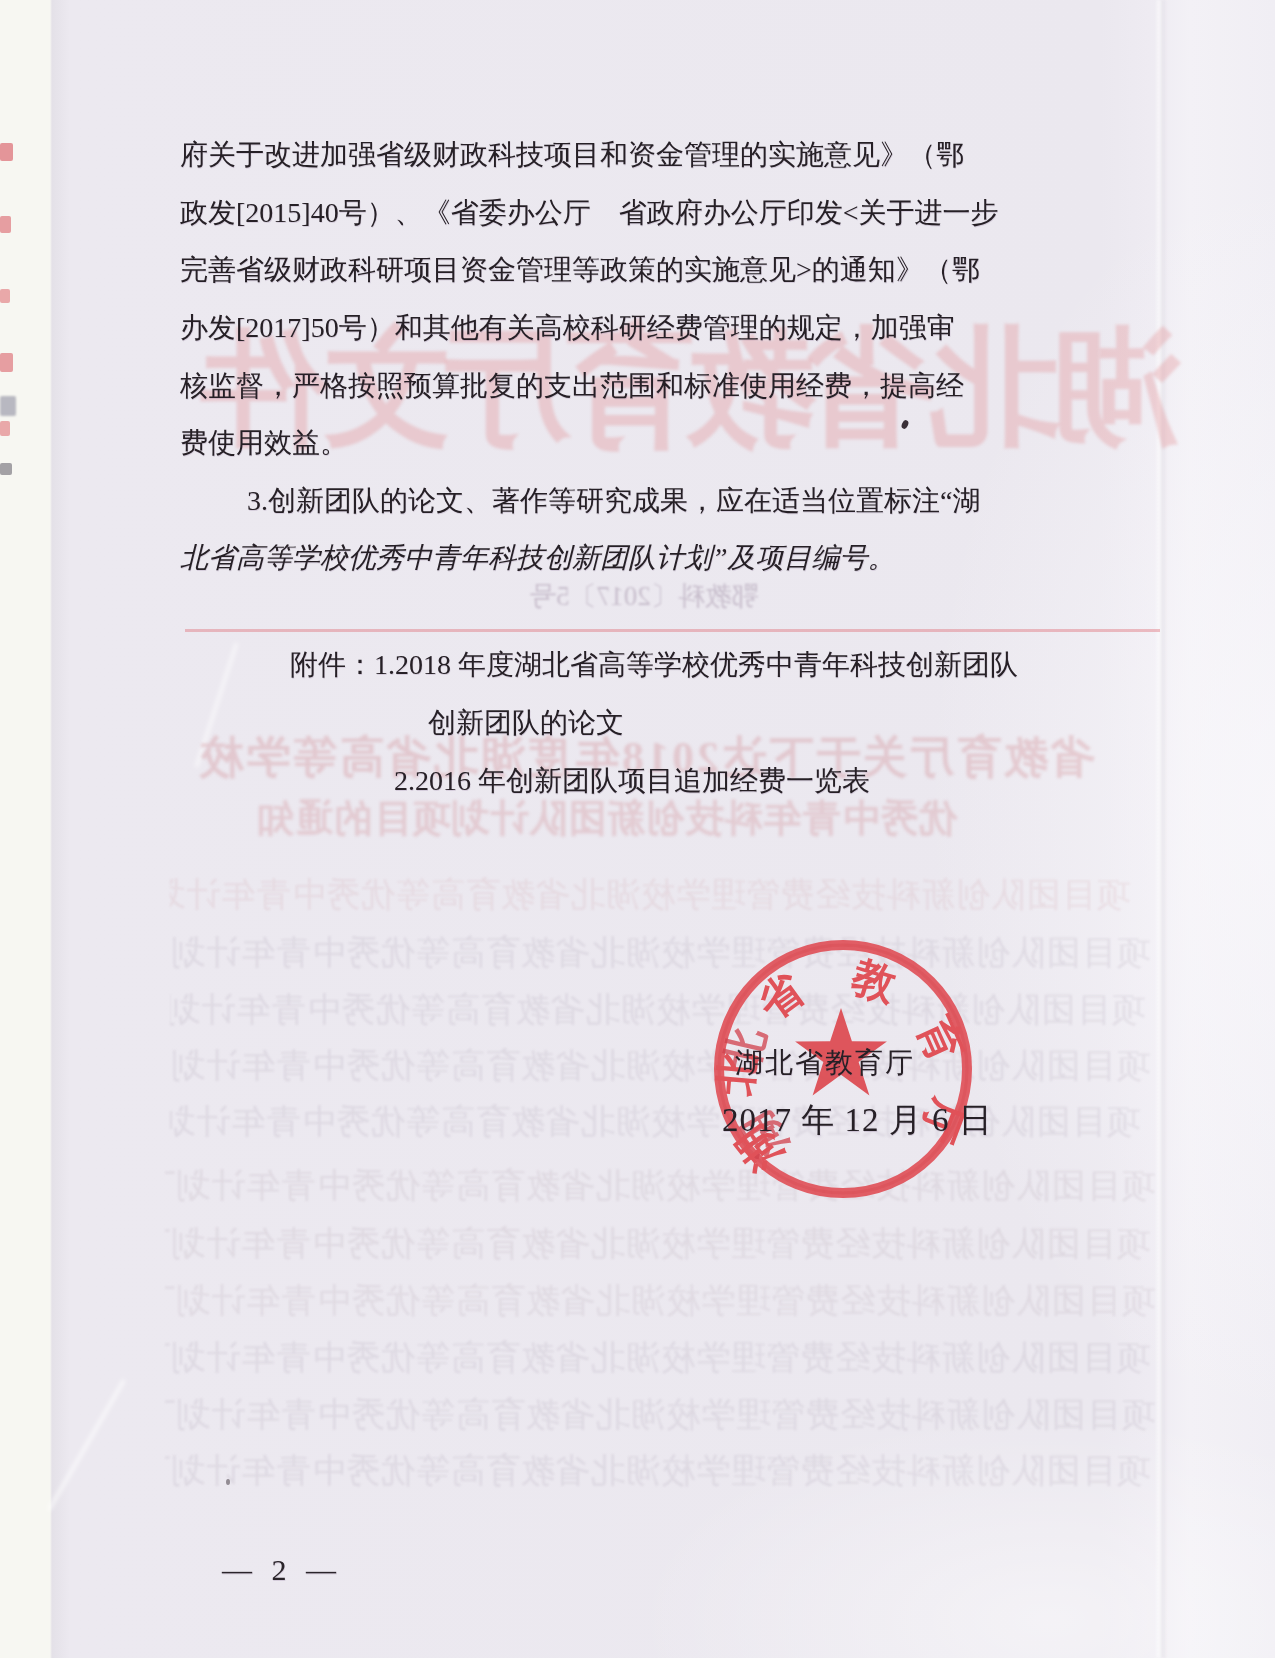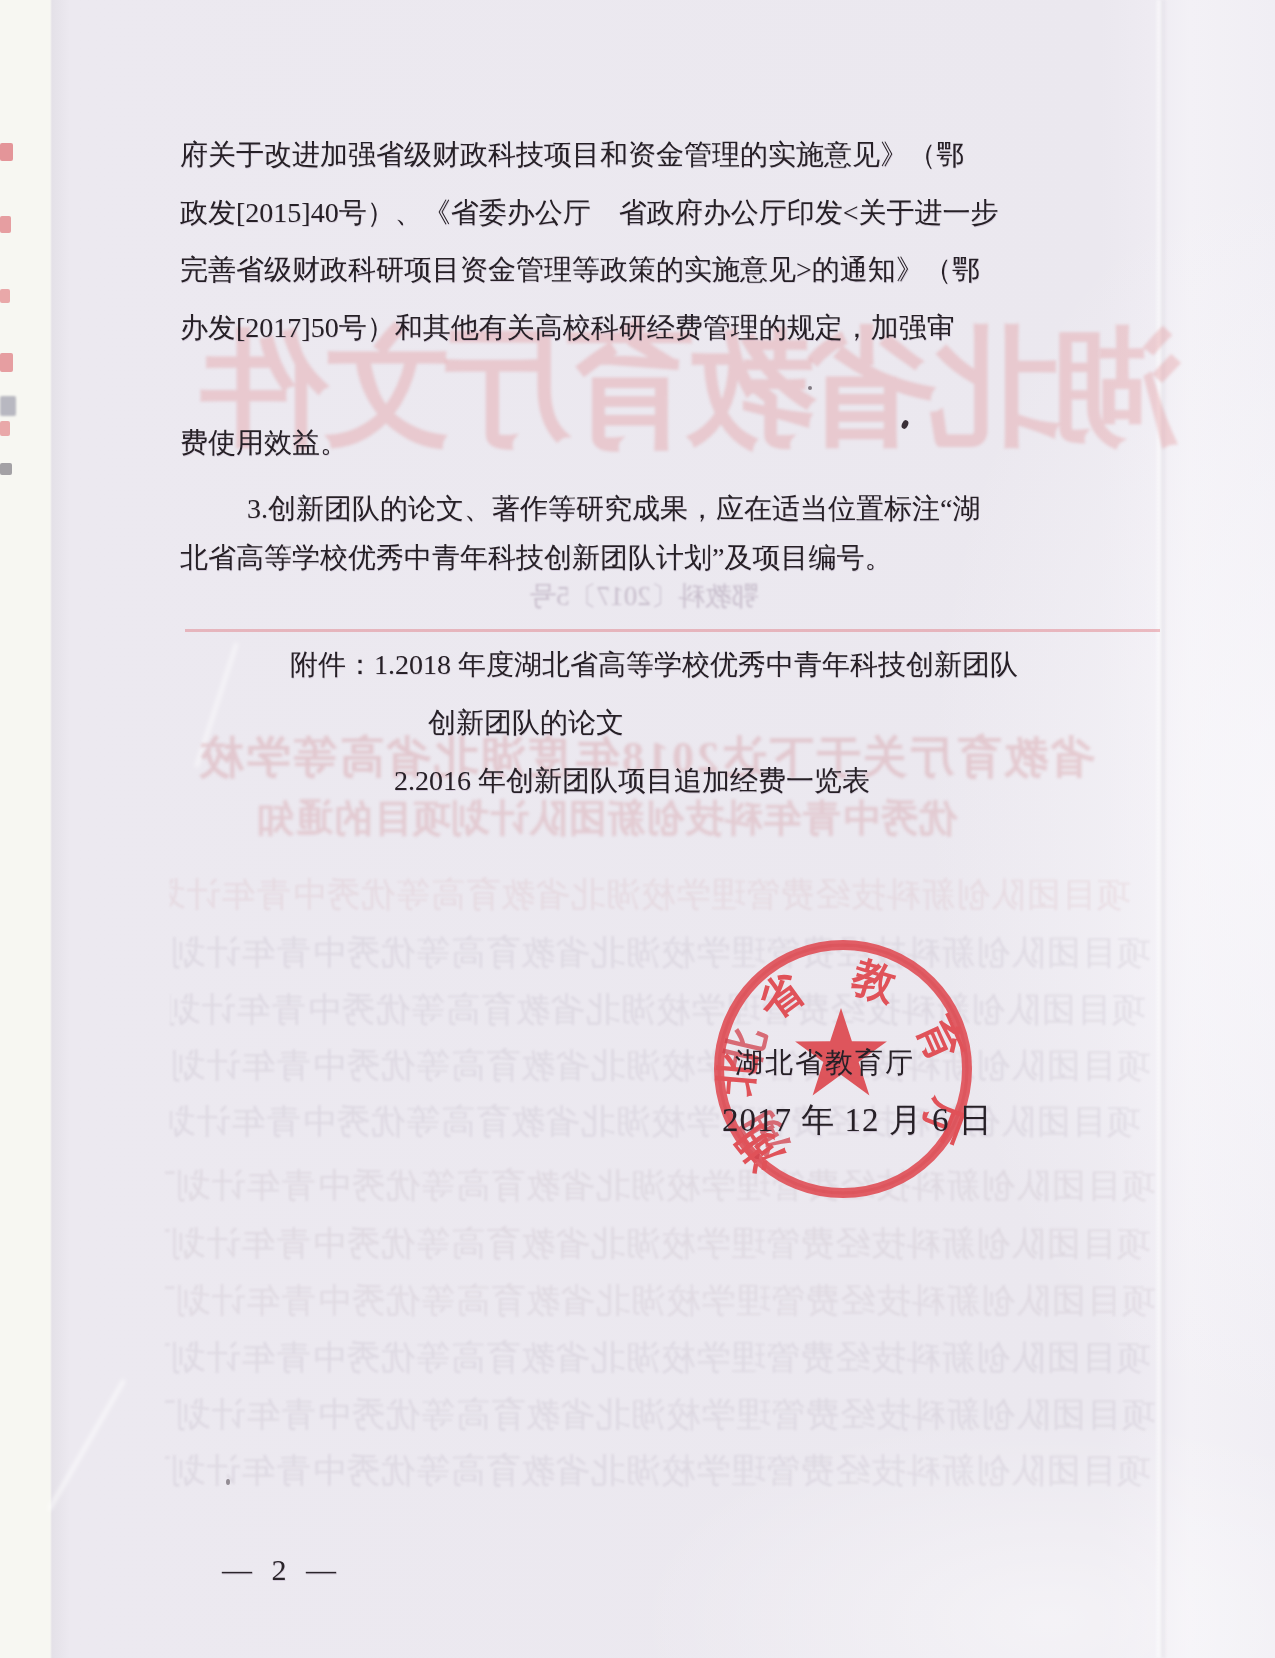--- a/index.html
+++ b/index.html
@@ -103,23 +103,24 @@
       <text x="166.9" y="66" transform="rotate(17,166.9,66)">教</text>
       <text x="224.1" y="116.6" transform="rotate(66,224.1,116.6)">育</text>
       <text x="225.9" y="186.9" transform="rotate(111,225.9,186.9)">厅</text>
     </g>
   </svg>
 
   <div class="ink" style="left:180px;top:135px;">府关于改进加强省级财政科技项目和资金管理的实施意见》（鄂</div>
   <div class="ink" style="left:180px;top:193px;">政发[2015]40号）、《省委办公厅　省政府办公厅印发&lt;关于进一步</div>
   <div class="ink" style="left:180px;top:250px;">完善省级财政科研项目资金管理等政策的实施意见&gt;的通知》（鄂</div>
   <div class="ink" style="left:180px;top:308px;">办发[2017]50号）和其他有关高校科研经费管理的规定，加强审</div>
+  <div class="ink" style="left:180px;top:366px;">核监督，严格按照预算批复的支出范围和标准使用经费，提高经</div>
   <div class="ink" style="left:180px;top:423px;text-align:center;">费使用效益。</div>
-  <div class="ink" style="left:247px;top:481px;margin-top:8px;">3.创新团队的论文、著作等研究成果，应在适当位置标注“湖</div>
-  <div class="ink" style="left:180px;top:538px;">北省高等学校优秀中青年科技创新团队计划”及项目编号。</div>
+  <div class="ink" style="left:247px;top:481px;">3.创新团队的论文、著作等研究成果，应在适当位置标注“湖</div>
+  <div class="ink" style="left:180px;top:538px;font-style:italic;">北省高等学校优秀中青年科技创新团队计划”及项目编号。</div>
 
   <div class="ink" style="left:290px;top:645px;">附件：1.2018 年度湖北省高等学校优秀中青年科技创新团队</div>
   <div class="ink" style="left:428px;top:703px;">创新团队的论文</div>
   <div class="ink" style="left:394px;top:761px;">2.2016 年创新团队项目追加经费一览表</div>
 
   <div class="ink" style="left:735px;top:1043px;letter-spacing:2px;text-align:right;">湖北省教育厅</div>
   <div class="ink" style="left:722px;top:1100px;font-size:33px;letter-spacing:1px;">2017 年 12 月 6 日</div>
 
   <div class="ink pgnum" style="left:222px;top:1550px;">— 2 —</div>
 

